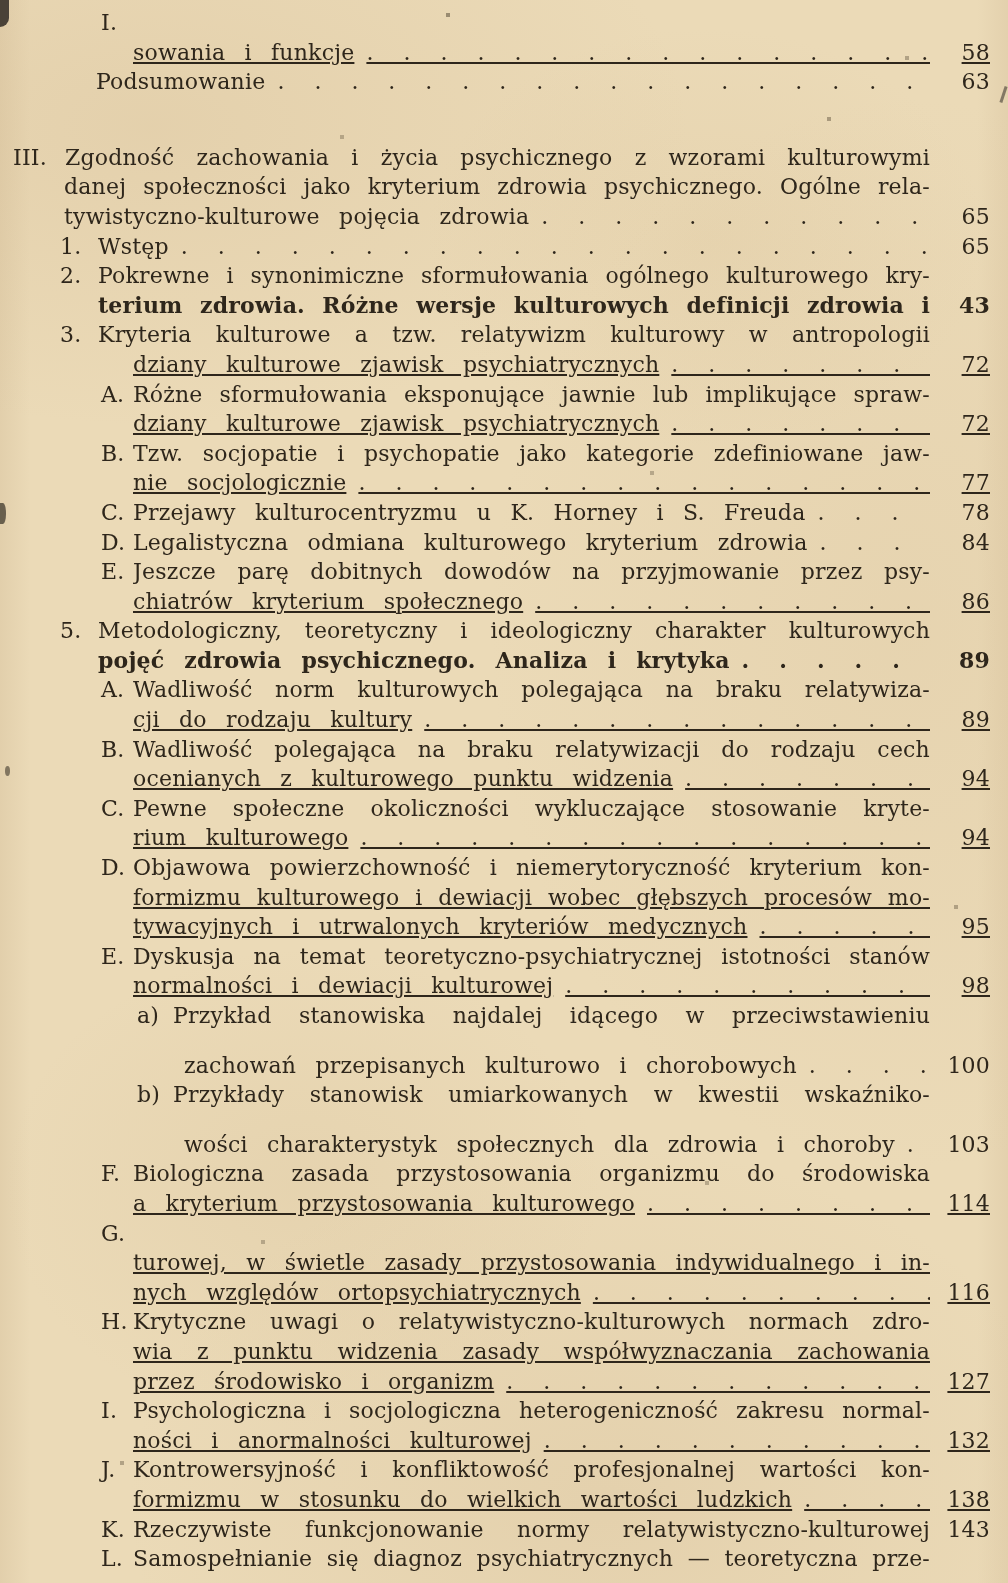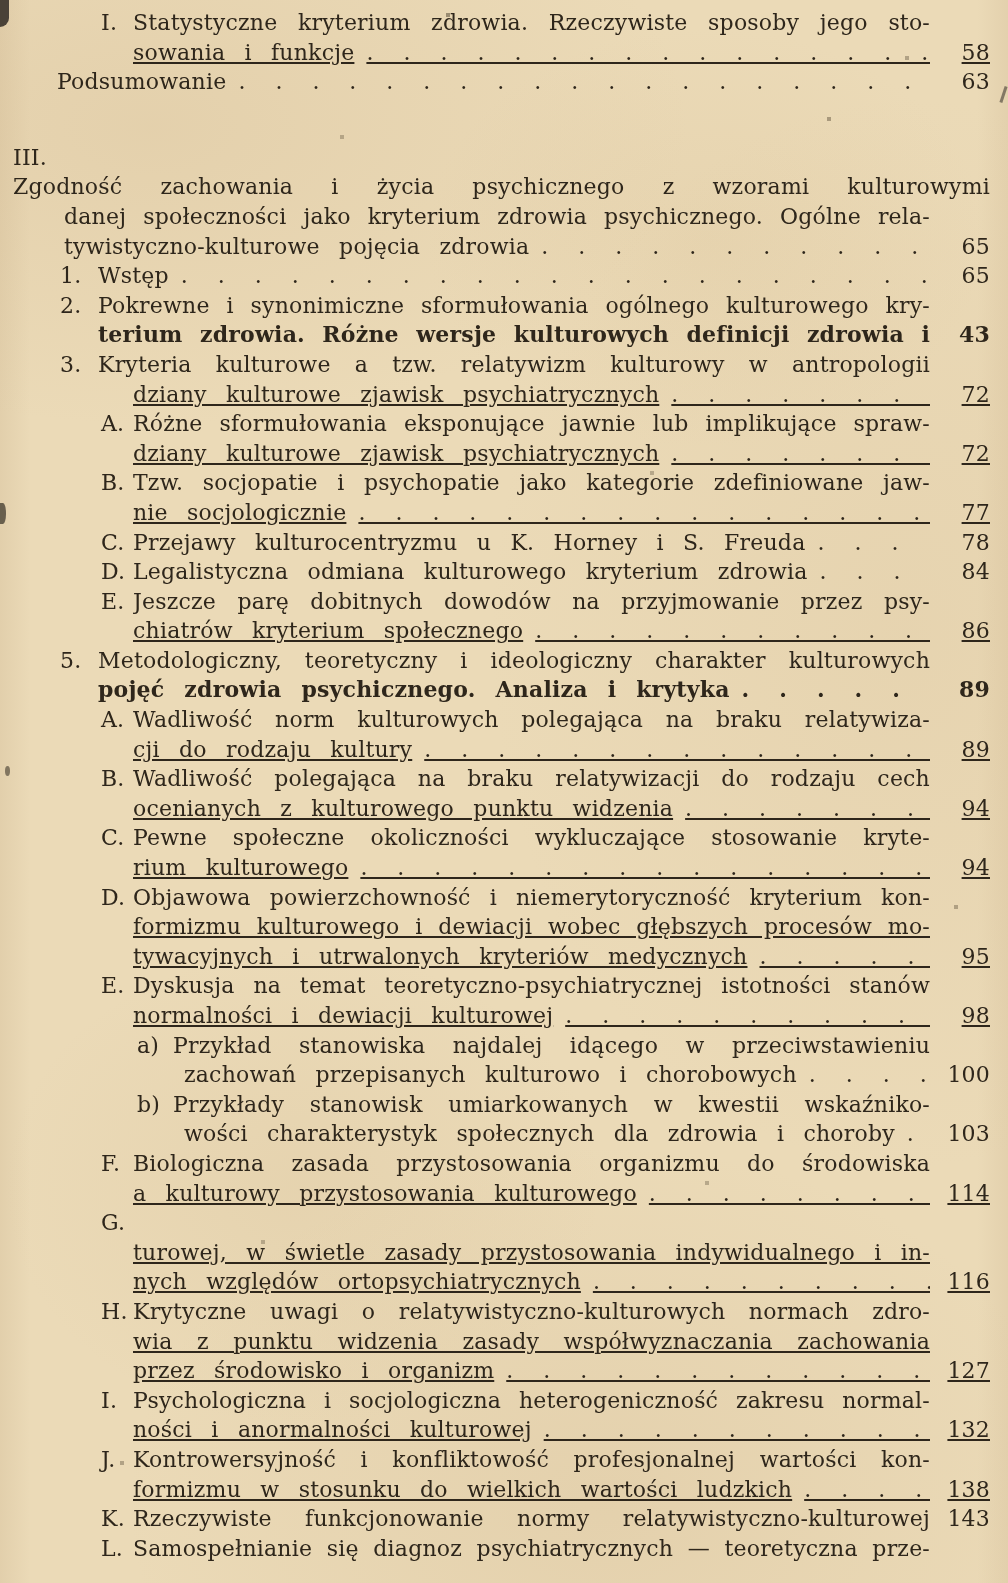--- a/index.html
+++ b/index.html
@@ -29,33 +29,33 @@
   .row {
     display: flex;
     padding-right: 18px;
     line-height: 29.6px;
     font-size: 22px;
     letter-spacing: 0.2px;
   }
   .gap { height: 46px; }
 
   
-  .lv-roman        { padding-left: 13px; flex-direction: column;  }
+  .lv-roman        { padding-left: 13px;  }
   .lv-roman .lbl   { width: 52px; flex: none; }
   .lv-roman-cont   { padding-left: 64px;  }
-  .lv-section      { padding-left: 57px;  }
+  .lv-section      { padding-left: 57px; margin-left: 39px;  }
   .lv-num          { padding-left: 60px;  }
   .lv-num .lbl     { width: 38px; flex: none; }
   .lv-num-cont     { padding-left: 98px; font-weight: bold;  }
   .lv-letter       { padding-left: 101px; }
   .lv-letter .lbl  { width: 32px; flex: none; }
   .lv-letter-cont  { padding-left: 133px; text-decoration: underline; }
   .lv-sub          { padding-left: 137px; }
   .lv-sub .lbl     { width: 36px; flex: none; }
-  .lv-sub-cont     { padding-left: 184px; }
+  .lv-sub-cont     { padding-left: 184px; margin-top: 20px; }
 
   .body {
     flex: 0 1 auto;
     white-space: nowrap;
     word-spacing: 0.55em;
   }
   .body.just {
     flex: 1 1 auto;
     white-space: normal;
     word-spacing: 0;
@@ -103,21 +103,20 @@
               836px 302px 0 1px rgba(90,78,58,0.30),
               706px 1182px 0 1px rgba(90,78,58,0.35); }
 </style>
 </head>
 <body>
 
 <div class="page">
   <div class="toc">
       <div class="row lv-letter">
         <span class="lbl">I.</span>
-        <span class="body just">Statystyczne kryterium zdrowia. Rzeczywiste sposoby jego sto-</span>
         <span class="page-num"></span>
       </div>
       <div class="row lv-letter-cont">
         <span class="body">sowania i funkcje</span>
         <span class="leader"></span>
         <span class="page-num">58</span>
       </div>
       <div class="row lv-section">
         <span class="body">Podsumowanie</span>
         <span class="leader"></span>
@@ -288,21 +287,21 @@
         <span class="body">wości charakterystyk społecznych dla zdrowia i choroby</span>
         <span class="leader"></span>
         <span class="page-num">103</span>
       </div>
       <div class="row lv-letter">
         <span class="lbl">F.</span>
         <span class="body just">Biologiczna zasada przystosowania organizmu do środowiska</span>
         <span class="page-num"></span>
       </div>
       <div class="row lv-letter-cont">
-        <span class="body">a kulturowy przystosowania kulturowego</span>
+        <span class="body">a kryterium przystosowania kulturowego</span>
         <span class="leader"></span>
         <span class="page-num">114</span>
       </div>
       <div class="row lv-letter">
         <span class="lbl">G.</span>
         <span class="page-num"></span>
       </div>
       <div class="row lv-letter-cont">
         <span class="body just">turowej, w świetle zasady przystosowania indywidualnego i in-</span>
         <span class="page-num"></span>

